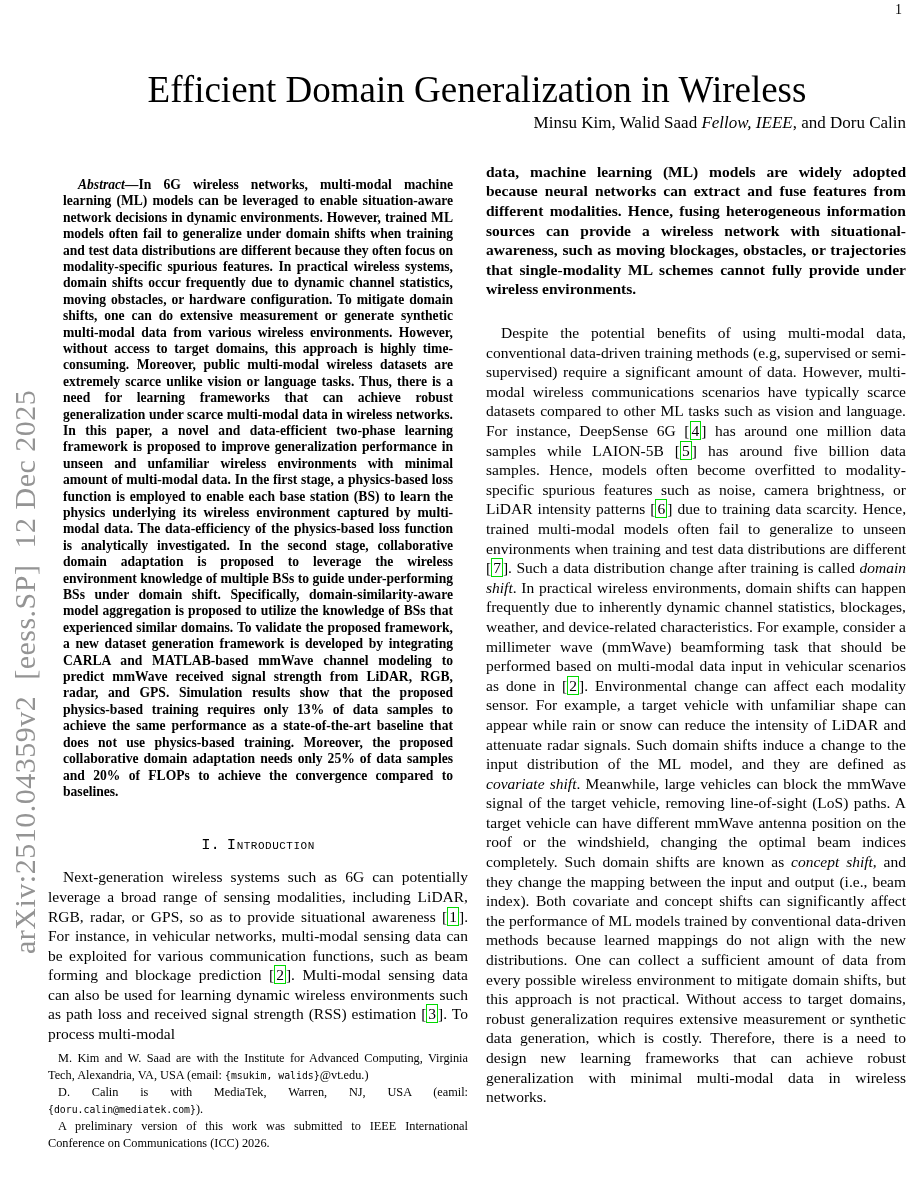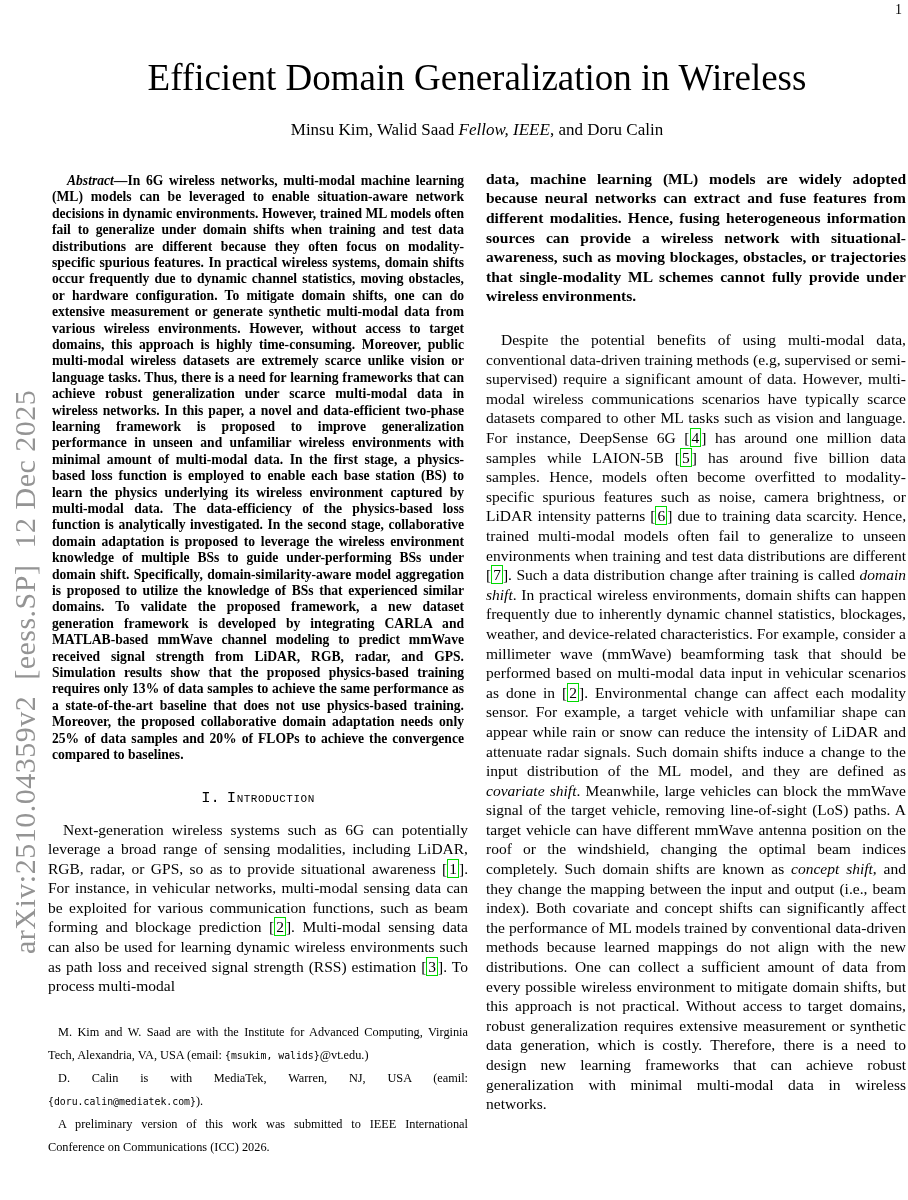--- a/index.html
+++ b/index.html
@@ -28,55 +28,54 @@
     transform-origin: 0 0;
     transform: translate(3px, 954px) rotate(-90deg);
     font-size: 30px;
     color: #949494;
     white-space: pre;
     letter-spacing: 0.5px;
   }
   .content {
     position: absolute;
     left: 48px;
-    top: 5px;
+    top: 17px;
     width: 858px;
   }
   .title {
     margin: 50px auto 0;
     text-align: center;
     font-size: 37px;
     line-height: 1.24;
     font-weight: normal;
   }
   .authors {
-    text-align: center;
+    text-align: right;
     font-size: 17px;
-    margin-top: 19px;
   }
   .columns {
     display: flex;
     gap: 18px;
     margin-top: 29px;
     height: 991px;
     overflow: hidden;
   }
   .col {
     width: 420px;
     text-align: justify;
   }
   .col-left {
     display: flex;
     flex-direction: column;
     height: 991px;
     overflow: hidden;
   }
   .col-right { overflow: hidden; }
   .abstract {
-    margin: 4px;
+    margin: 15px;
     font-size: 13.6px;
     line-height: 16.4px;
     font-weight: bold;
     text-indent: 15px;
   }
   .section-heading {
     text-align: center;
     font-size: 15.5px;
     font-weight: normal;
     margin: 21px 0 13px;
@@ -92,21 +91,21 @@
     font-size: 15.5px;
     line-height: 19.6px;
     text-indent: 15px;
   }
   .no-indent { text-indent: 0; font-weight: bold; }
   .gap-top { margin-top: 24px; }
   .footnotes {
     margin-top: auto;
     flex-shrink: 0;
     font-size: 12.3px;
-    line-height: 23px;
+    line-height: 17px;
     padding-bottom: 1px;
   }
   .footnotes p {
     margin: 0;
     text-indent: 10px;
     text-align: justify;
   }
   .seg-i { font-style: italic; }
   .seg-m {
     font-family: "DejaVu Sans Mono", monospace;

